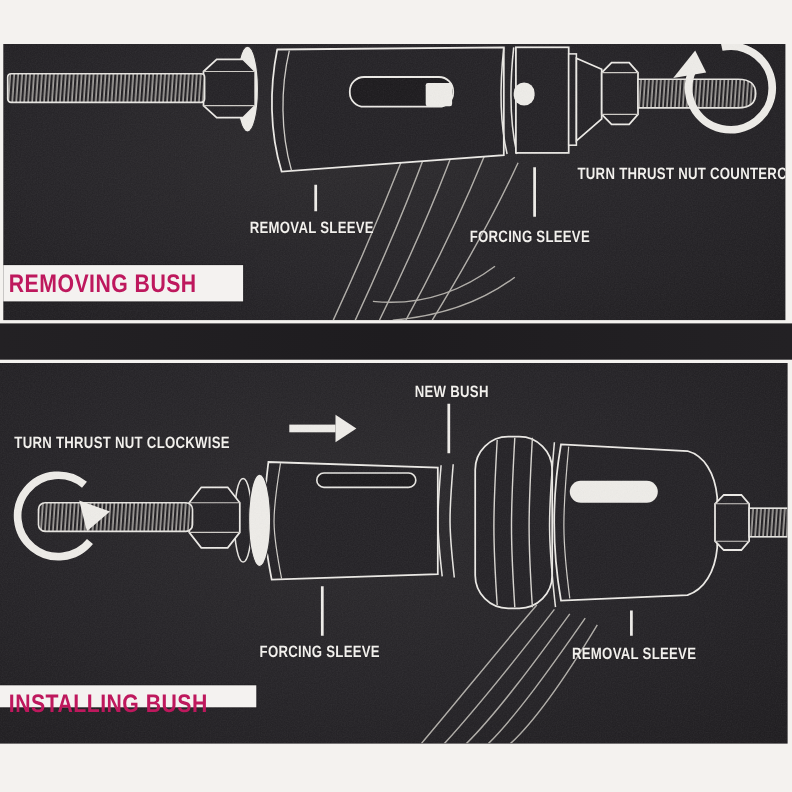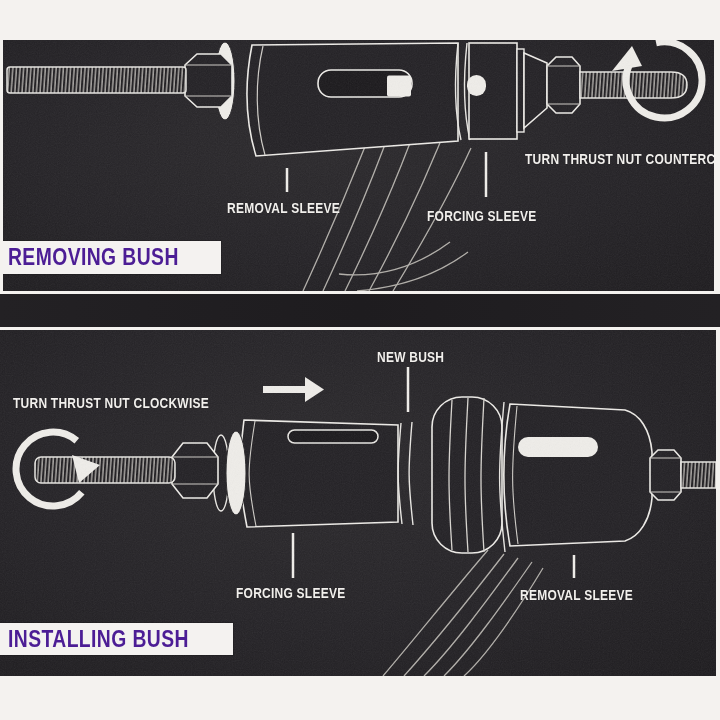--- a/index.html
+++ b/index.html
@@ -20,21 +20,21 @@
     background:linear-gradient(90deg,#232124,#1e1c1f 50%,#232124);
   }
   svg.art{position:absolute;left:0;top:0;display:block;}
   .label{
     position:absolute;font-weight:bold;font-size:15px;color:#f2f0ed;
     letter-spacing:.3px;white-space:nowrap;
     transform:scaleX(0.8);transform-origin:0 50%;
     text-shadow:0 0 1px rgba(0,0,0,.6);
   }
   .title-box{
-    position:absolute;background:#f4f2f0;color:#4c1d95;height:33px;
+    position:absolute;background:#f4f2f0;color:#be185d;height:33px;
     line-height:33px;padding:0 10px 0 8px;white-space:nowrap;
     box-shadow:0 0 0 1px rgba(0,0,0,.15);
   }
   .title-box span{
     display:inline-block;font-weight:bold;font-size:23px;letter-spacing:.5px;
     transform:scaleX(0.84);transform-origin:0 50%;
   }
 </style>
 </head>
 <body>
@@ -194,18 +194,18 @@
       <line x1="574" y1="225" x2="574" y2="248" stroke="#f0eeea" stroke-width="2.5"></line>
 
       <rect width="716" height="346" filter="url(#noiseB)" opacity="0.09"></rect>
     </svg>
 
     <div class="label" style="left:13px;top:64px">TURN THRUST NUT CLOCKWISE</div>
     <div class="label" style="left:377px;top:18px">NEW BUSH</div>
     <div class="label" style="left:236px;top:254px">FORCING SLEEVE</div>
     <div class="label" style="left:520px;top:256px">REMOVAL SLEEVE</div>
 
-    <div class="title-box" style="left:0px;top:293px;height:32px;line-height:32px;min-width:150px">
+    <div class="title-box" style="left:0px;top:293px;height:20px;line-height:32px;min-width:150px">
       <span>INSTALLING BUSH</span>
     </div>
   </div>
 
 </div>
 
 </body></html>

